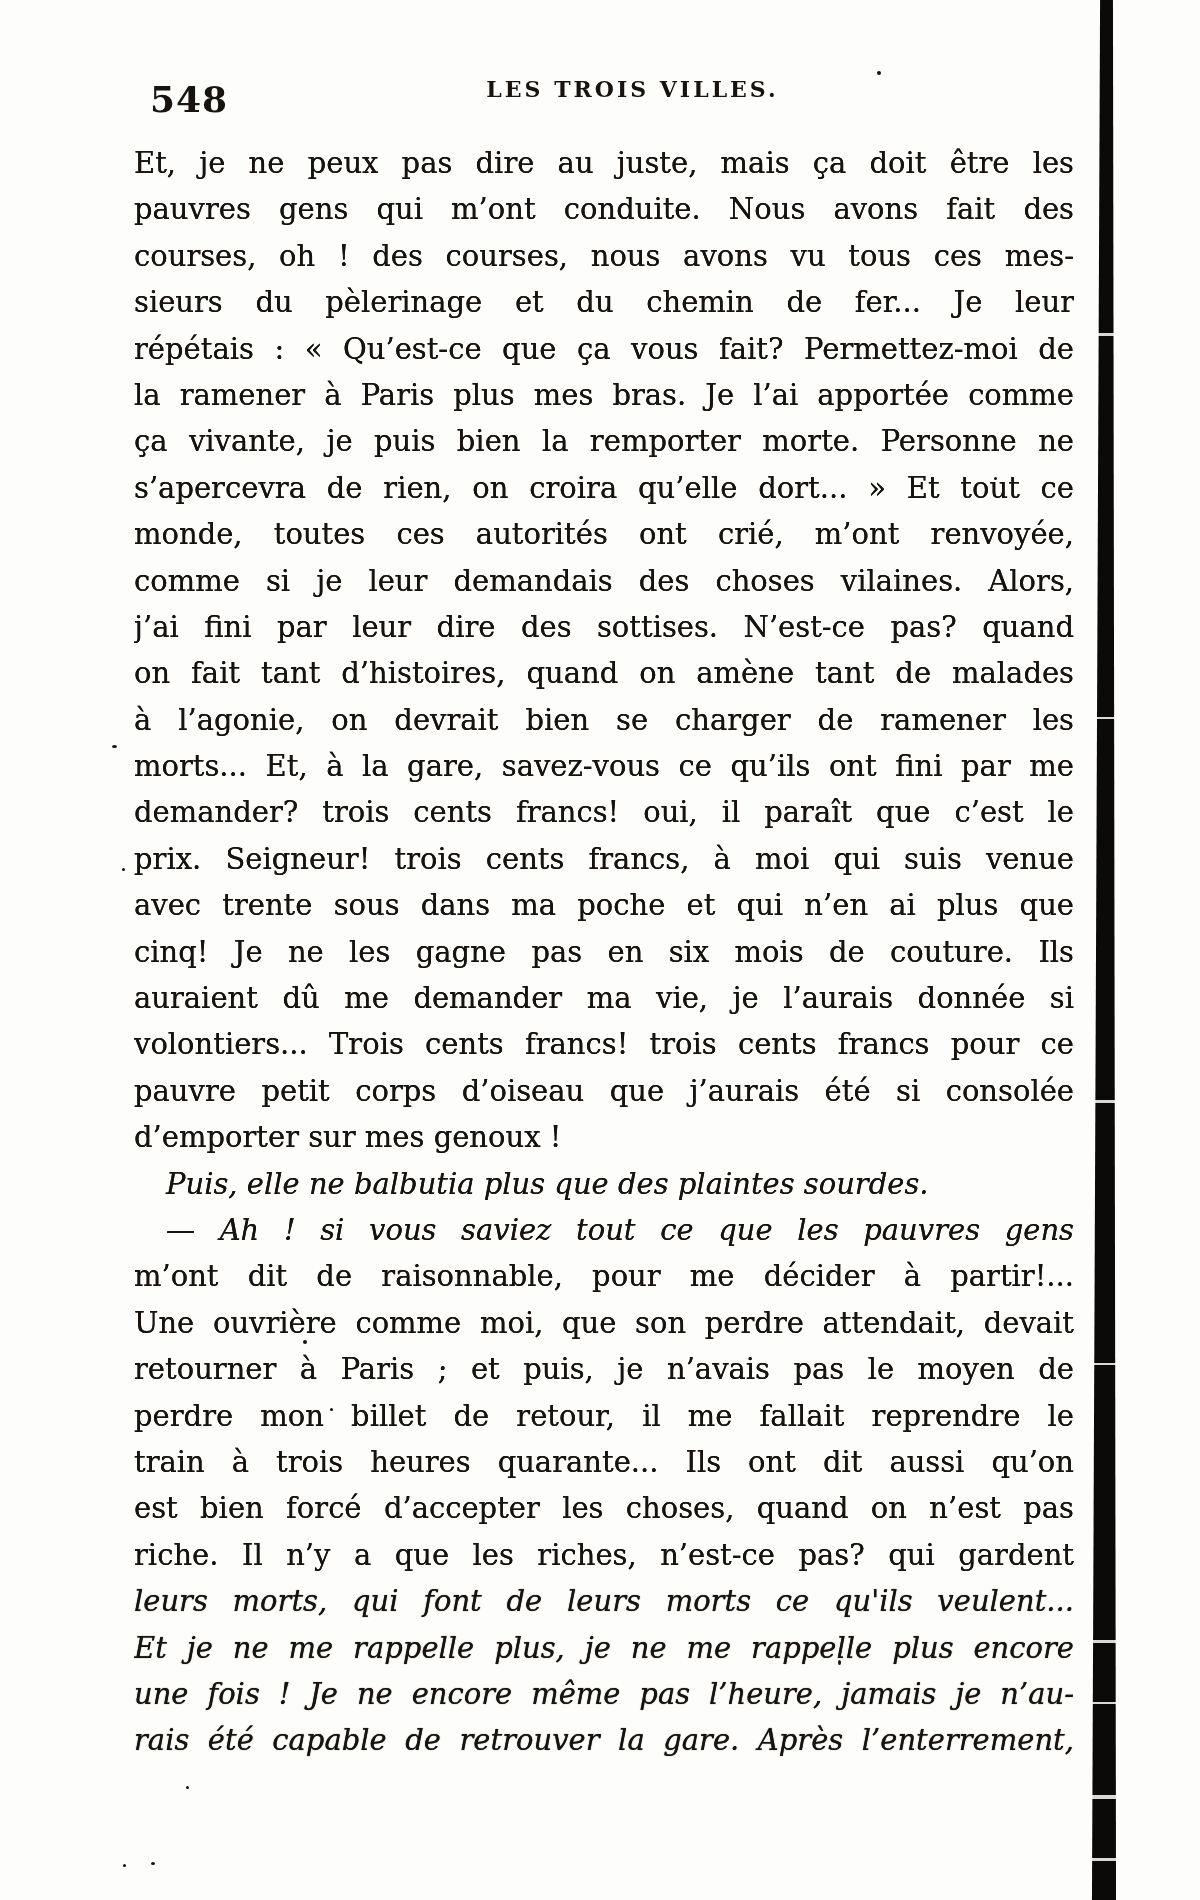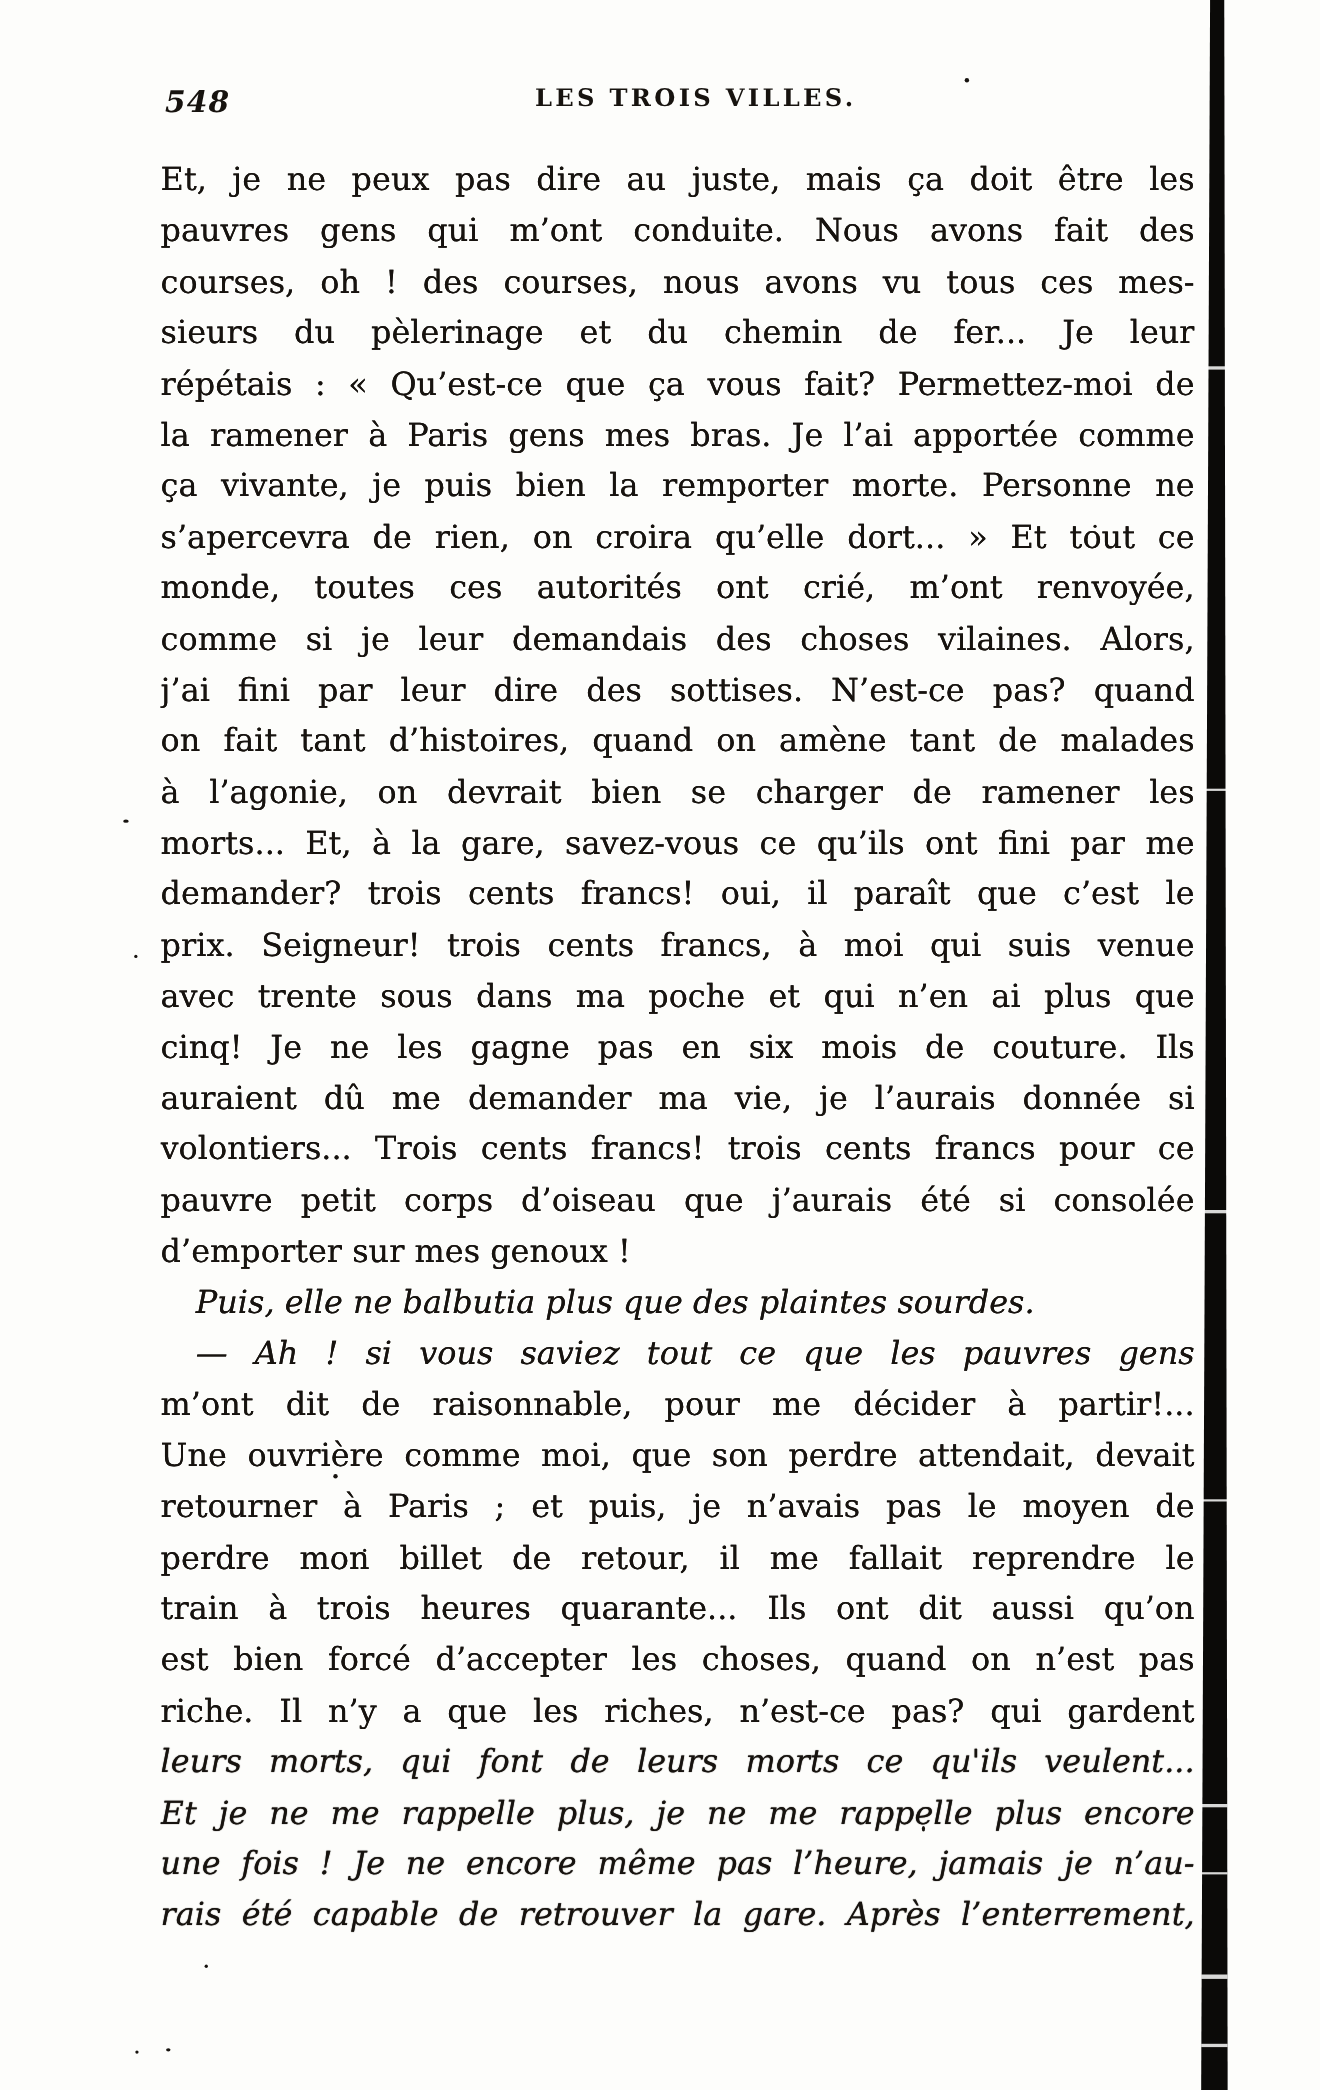--- a/index.html
+++ b/index.html
@@ -17,32 +17,32 @@
     overflow:hidden;
     margin:0 auto;
   }
   .running-header{
     position:absolute;
     left:150px;top:76px;width:940px;height:36px;
     font-weight:700;
   }
   .page-number{
     position:absolute;left:0;top:2px;
-    font-size:27px;letter-spacing:1px;font-style:italic;
+    font-size:36px;letter-spacing:1px;
   }
   .header-title{
     position:absolute;left:0;right:11px;top:0;
     text-align:center;
     font-size:22px;
     letter-spacing:3px;
     padding-left:36px; 
   }
   .text-block{
     position:absolute;
-    left:146px;top:140px;width:940px;
+    left:134px;top:140px;width:940px;
   }
   .line{
     height:46.4px;
     line-height:46.4px;
     font-size:29px;
     text-align:justify;
     text-align-last:justify;
     overflow:hidden;
     text-shadow:0 0 0.35px currentColor; 
   }
@@ -76,21 +76,21 @@
     <span class="page-number">548</span>
     <span class="header-title">LES TROIS VILLES.</span>
   </div>
 
   <div class="text-block">
       <div class="line">Et, je ne peux pas dire au juste, mais ça doit être les</div>
       <div class="line">pauvres gens qui m’ont conduite. Nous avons fait des</div>
       <div class="line">courses, oh ! des courses, nous avons vu tous ces mes-</div>
       <div class="line">sieurs du pèlerinage et du chemin de fer... Je leur</div>
       <div class="line">répétais : « Qu’est-ce que ça vous fait? Permettez-moi de</div>
-      <div class="line">la ramener à Paris gens mes bras. Je l’ai apportée comme</div>
+      <div class="line">la ramener à Paris plus mes bras. Je l’ai apportée comme</div>
       <div class="line">ça vivante, je puis bien la remporter morte. Personne ne</div>
       <div class="line">s’apercevra de rien, on croira qu’elle dort... » Et tout ce</div>
       <div class="line">monde, toutes ces autorités ont crié, m’ont renvoyée,</div>
       <div class="line">comme si je leur demandais des choses vilaines. Alors,</div>
       <div class="line">j’ai fini par leur dire des sottises. N’est-ce pas? quand</div>
       <div class="line">on fait tant d’histoires, quand on amène tant de malades</div>
       <div class="line">à l’agonie, on devrait bien se charger de ramener les</div>
       <div class="line">morts... Et, à la gare, savez-vous ce qu’ils ont fini par me</div>
       <div class="line">demander? trois cents francs! oui, il paraît que c’est le</div>
       <div class="line">prix. Seigneur! trois cents francs, à moi qui suis venue</div>

